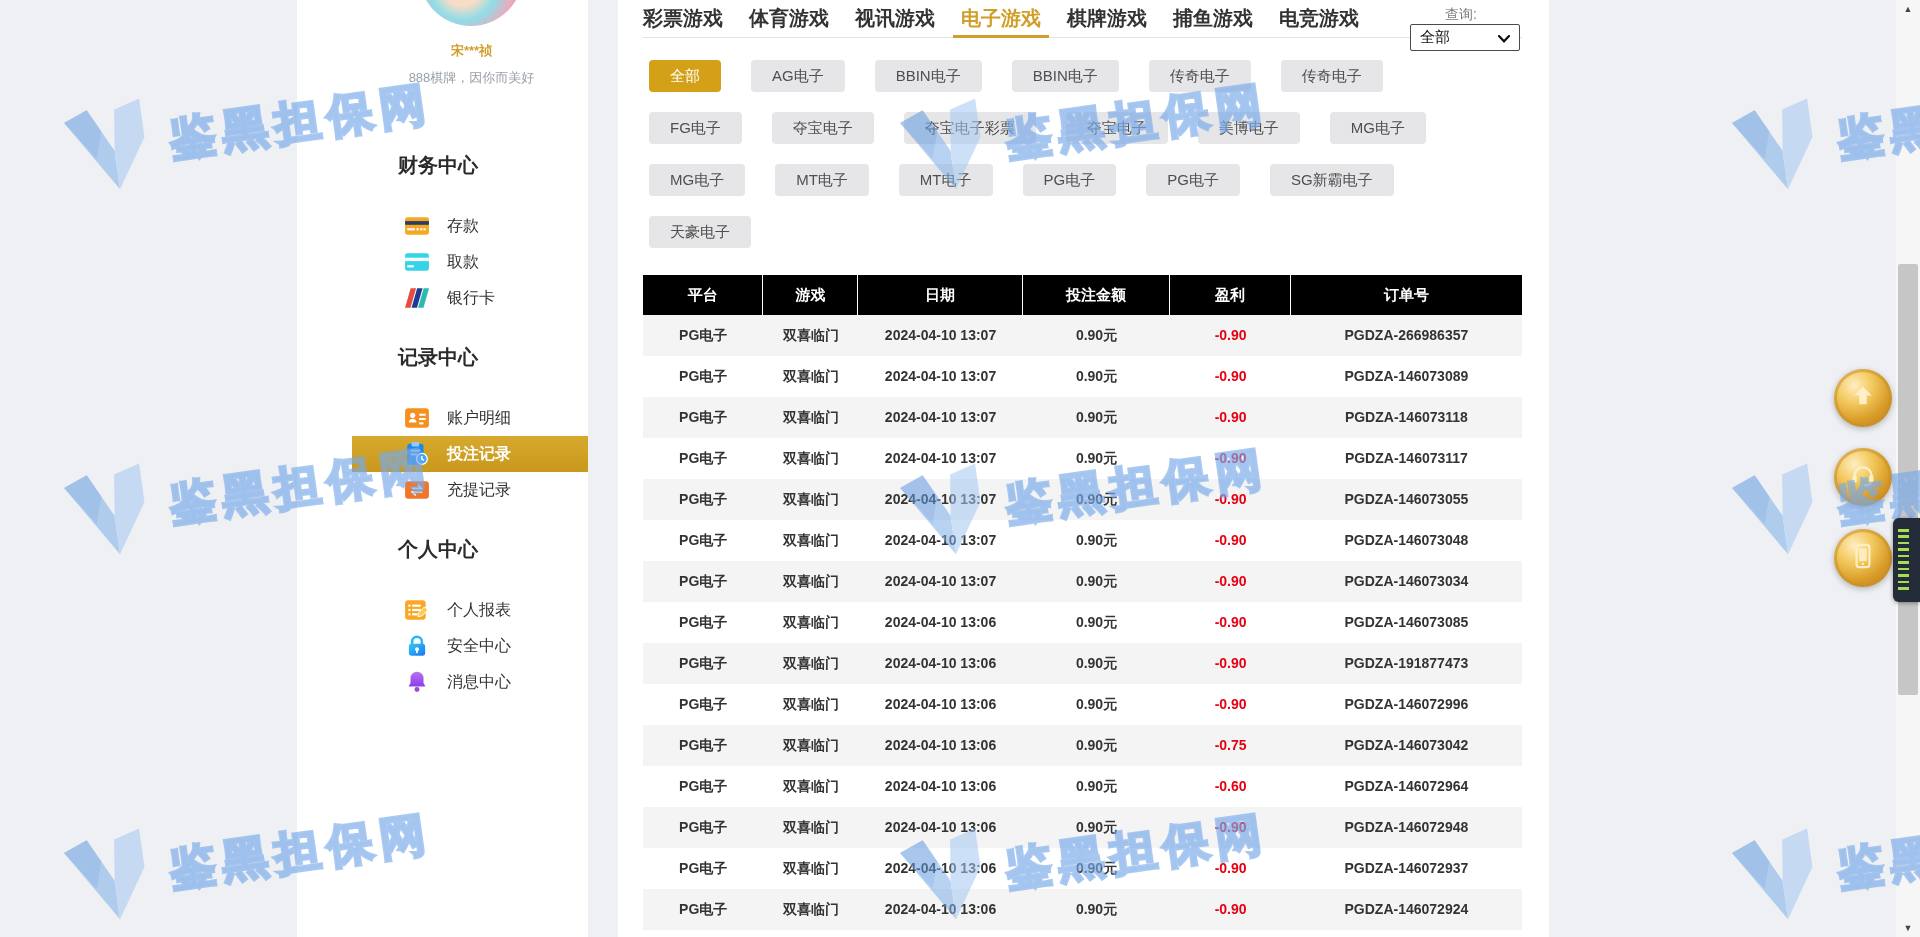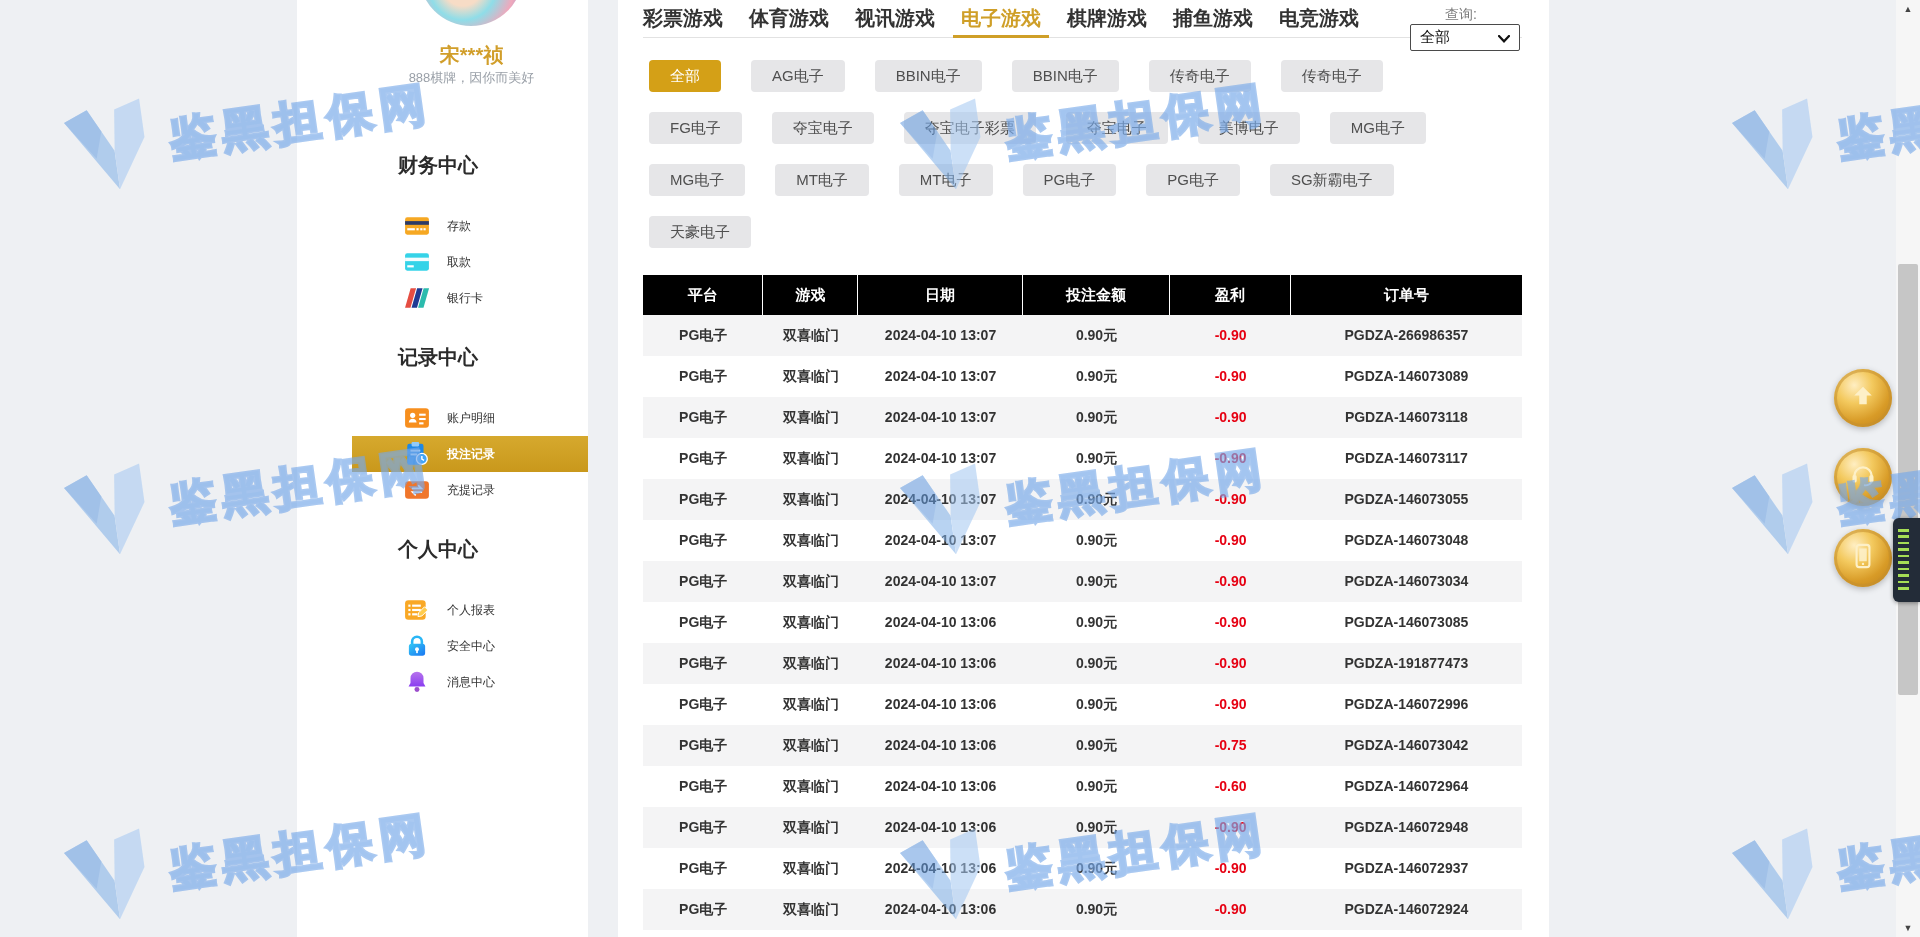--- a/index.html
+++ b/index.html
@@ -9,29 +9,29 @@
     background:#eef0f3;
     font-family:"Liberation Sans","DejaVu Sans",sans-serif;
     color:#333;
   }
   
   .sidebar-panel { position:absolute; left:297px; top:0; width:291px; height:937px; background:#fff; }
   .avatar { position:absolute; top:-78px; left:122px; width:104px; height:104px; border-radius:50%;
     background: radial-gradient(circle at 42% 62%, #f7dcc6 0 22%, #8fdde8 38%, #f0a8bc 58%, #6d97d8 80%, #3f6fb8 100%);
     box-shadow:0 0 0 2px #fff; }
   .username { position:absolute; top:42px; left:58px; width:233px; text-align:center;
-    color:#d19e2a; font-size:20px; font-weight:bold; }
+    color:#d19e2a; font-size:13px; font-weight:bold; }
   .slogan { position:absolute; top:69px; left:58px; width:233px; text-align:center; color:#9aa0a8; font-size:13px; }
   .side-sections { position:absolute; top:150px; left:0; right:0; }
   .side-section { margin-top:26px; }
   .side-section:first-child { margin-top:0; }
   .side-title { height:30px; line-height:30px; padding-left:101px; font-size:20px; font-weight:bold; color:#2b2b2b; margin-bottom:28px; }
   .side-item { height:36px; margin-left:55px; width:236px; display:flex; align-items:center; padding-left:52px; cursor:pointer; }
   .side-item .s-ico { width:26px; height:26px; flex:0 0 26px; margin-right:17px; display:flex; align-items:center; }
-  .side-item .s-label { font-size:12px; color:#333; }
+  .side-item .s-label { font-size:16px; color:#333; }
   .side-item.active { background:linear-gradient(180deg,#d6a92e,#c9981c); }
   .side-item.active .s-label { color:#fff; font-weight:bold; }
   
   .content-panel { position:absolute; left:618px; top:0; width:931px; height:937px; background:#fff; }
   .tabs { position:absolute; top:0; left:25px; width:879px; height:38px; border-bottom:1px solid #e2e2e2;
     display:flex; align-items:center; gap:26px; }
   .tab { font-size:20px; font-weight:600; color:#333; position:relative; height:100%; display:flex; align-items:center; cursor:pointer; }
   .tab.active { color:#cf9f28; }
   .tab.active::after { content:""; position:absolute; left:-8px; right:-8px; bottom:-1px; height:3px; background:#cf9f28; }
   .query { position:absolute; top:6px; right:29px; display:flex; align-items:center;flex-direction:column; }

